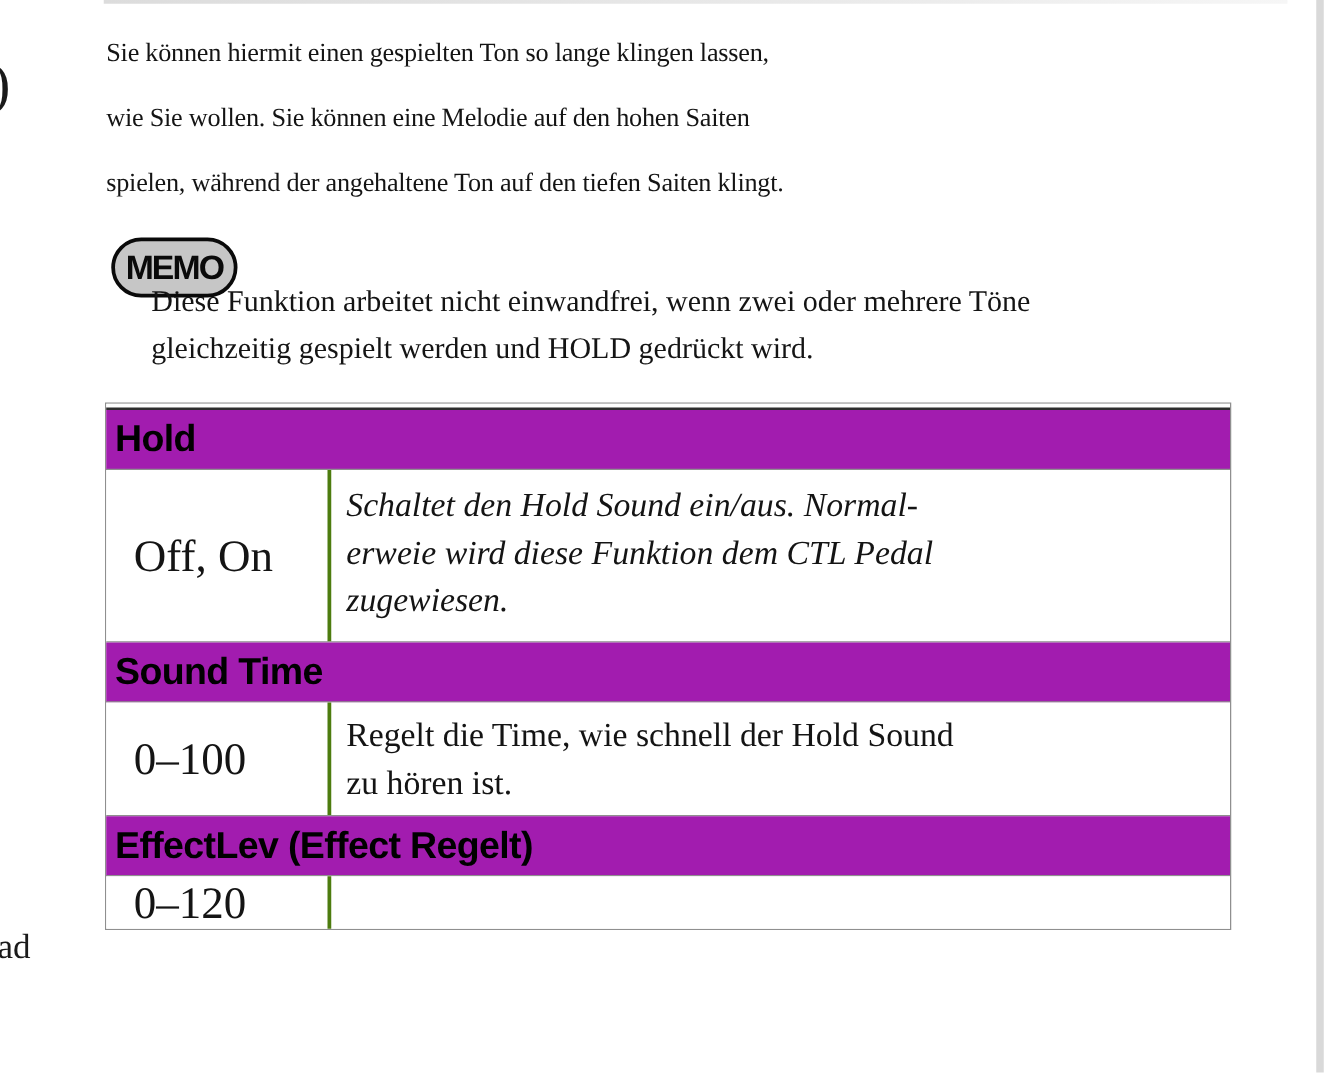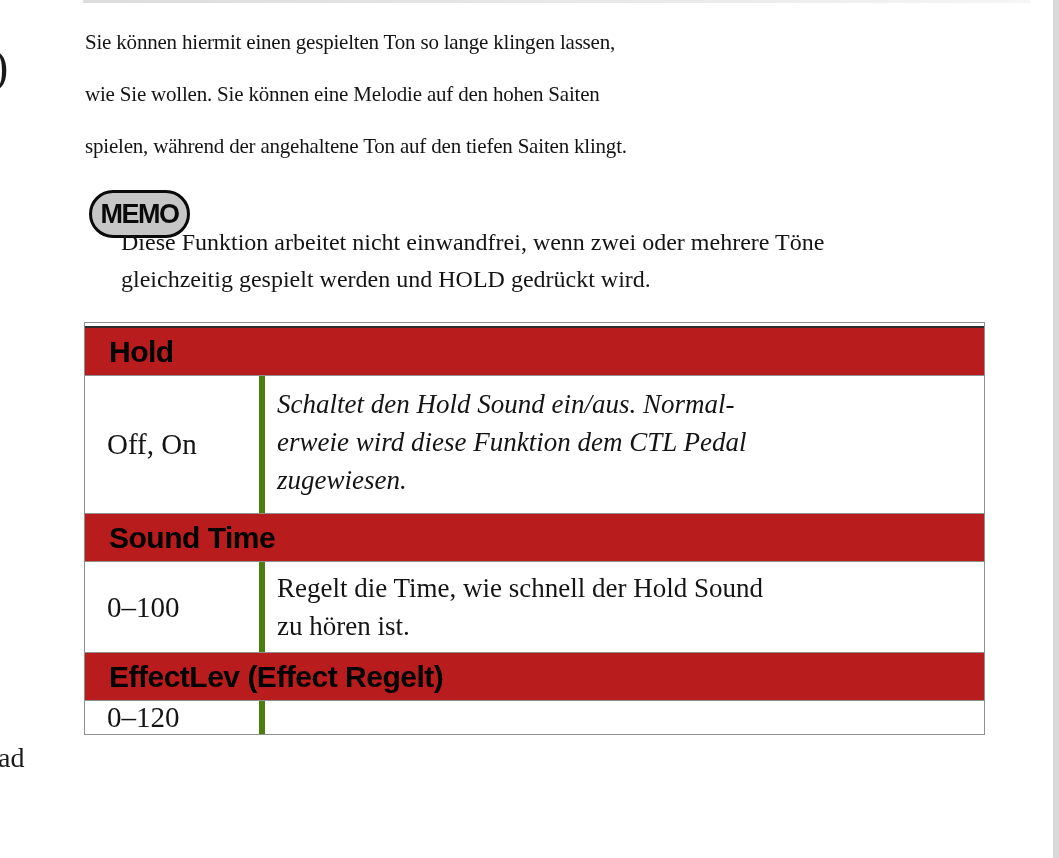--- a/index.html
+++ b/index.html
@@ -74,41 +74,41 @@
     color: #ffffff;
     padding: 7px 10px 0 10px;
     white-space: pre-line;
   }
   .t-header .h-cell.c1 { width: 180px; border-right: 1px solid #9a9a9a; }
   .t-header .h-cell.c2 { flex: 1; }
   .dbl-white { height: 3px; background: #ffffff; }
   .dbl-dark  { height: 2px; background: #2e2e2e; }
 
   .sec-title {
-    background: #b91c1c;
+    background: #a21caf;
     height: 48px;
     display: flex; align-items: center;
-    padding-left: 24px;
+    padding-left: 7px;
     font-family: "Liberation Sans", sans-serif;
     font-weight: 700; font-size: 30px; letter-spacing: -0.5px;
     color: #000;
     border-bottom: 1px solid #8f8f8f;
   }
   .sec-row {
     display: flex;
     border-bottom: 1px solid #8f8f8f;
     background: #ffffff;
   }
   .sec-row:last-child { border-bottom: none; align-items: flex-end; }
   .p-cell {
     width: 180px;
-    border-right: 6px solid #4d7c0f;
+    border-right: 3px solid #4d7c0f;
     display: flex; align-items: center;
     padding-left: 22px;
-    font-size: 29px;
+    font-size: 36px;
   }
   .d-cell {
     flex: 1;
     padding: 6px 10px 7px 12px;
     font-size: 27px; line-height: 38px;
     white-space: pre-line;
   }
   .row-hold .d-cell { padding-top: 9px; padding-bottom: 14px; font-style: italic; }
   .row-rise .d-cell { padding-top: 7px; padding-bottom: 7px; }
   .row-efx  .d-cell { padding-top: 5px; padding-bottom: 6px; }

